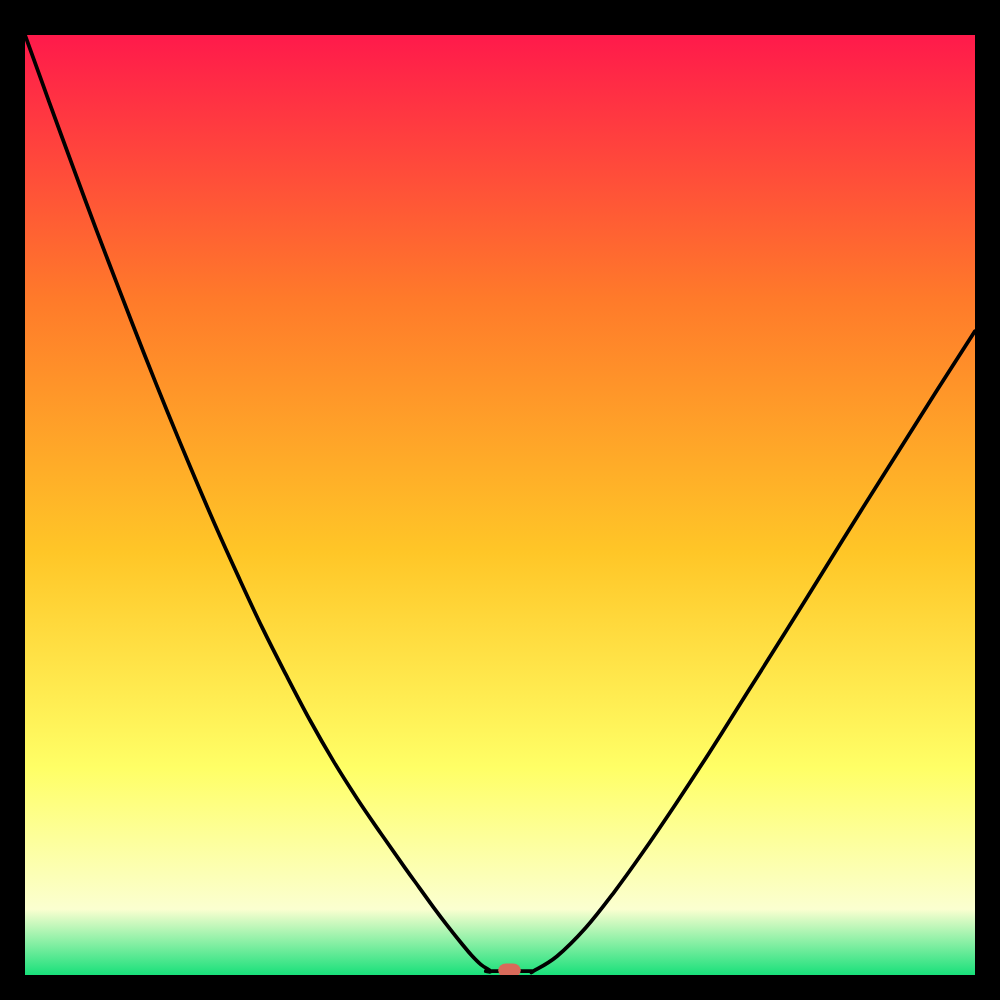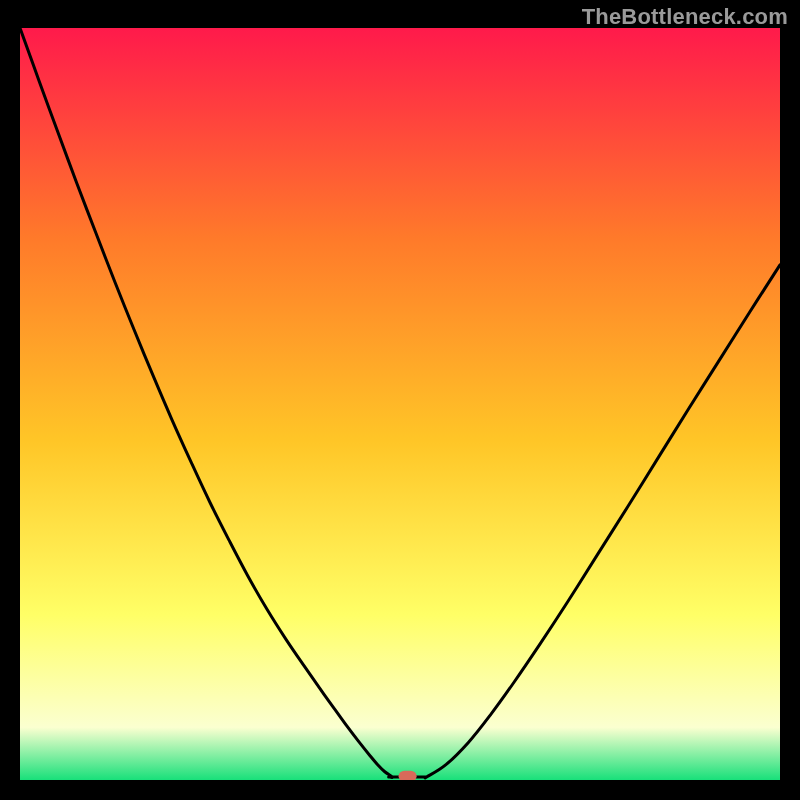--- a/index.html
+++ b/index.html
@@ -33,21 +33,20 @@
     width: 760px;
     height: 752px;
   }
   svg { display: block; }
 </style>
 </head>
 <body>
 
 <div class="outer">
 
-  <div class="watermark">TheBottleneck.com</div>
 
   <div class="plot-wrap">
     <svg id="chart-svg" width="760" height="752" viewBox="0 0 760 752">
       <defs>
         <linearGradient id="bg-grad" x1="0" y1="0" x2="0" y2="1">
           <stop id="g0" offset="0%" stop-color="#ff1a4b"></stop>
           <stop id="g1" offset="28%" stop-color="#ff7a2a"></stop>
           <stop id="g2" offset="55%" stop-color="#ffc627"></stop>
           <stop id="g3" offset="78%" stop-color="#ffff66"></stop>
           <stop id="g4" offset="93%" stop-color="#fbffd0"></stop>

